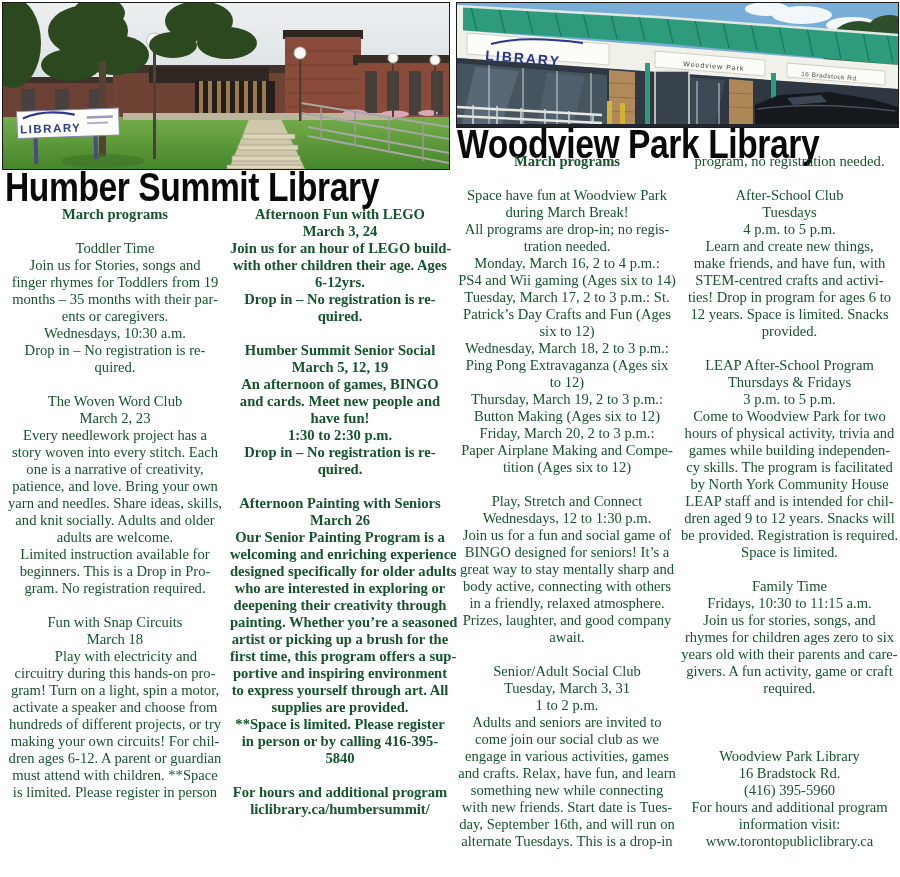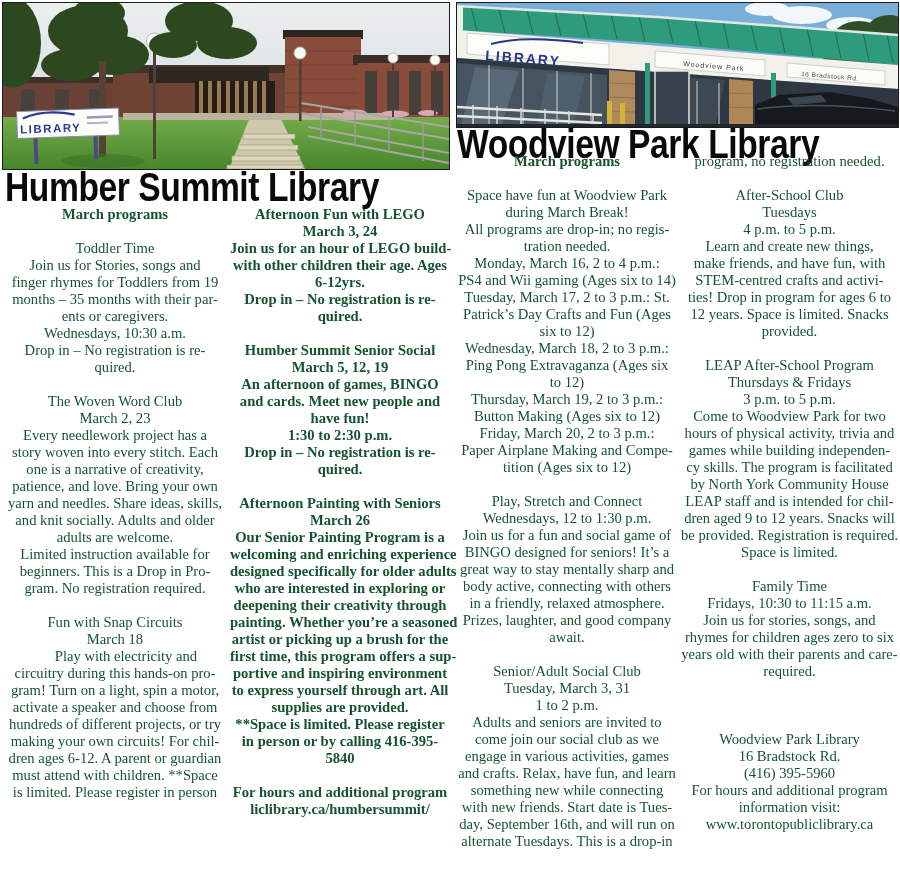--- a/index.html
+++ b/index.html
@@ -401,20 +401,21 @@
         <div class="ln">dren aged 9 to 12 years. Snacks will</div>
         <div class="ln">be provided. Registration is required.</div>
         <div class="ln">Space is limited.</div>
       </div>
       <div class="block">
         <div class="ln">Family Time</div>
         <div class="ln">Fridays, 10:30 to 11:15 a.m.</div>
         <div class="ln">Join us for stories, songs, and</div>
         <div class="ln">rhymes for children ages zero to six</div>
         <div class="ln">years old with their parents and care-</div>
+        <div class="ln">givers. A fun activity, game or craft</div>
         <div class="ln">required.</div>
       </div>
       <div class="block gap2">
         <div class="ln">Woodview Park Library</div>
         <div class="ln">16 Bradstock Rd.</div>
         <div class="ln">(416) 395-5960</div>
         <div class="ln">For hours and additional program</div>
         <div class="ln">information visit:</div>
         <div class="ln">www.torontopubliclibrary.ca</div>
       </div>

